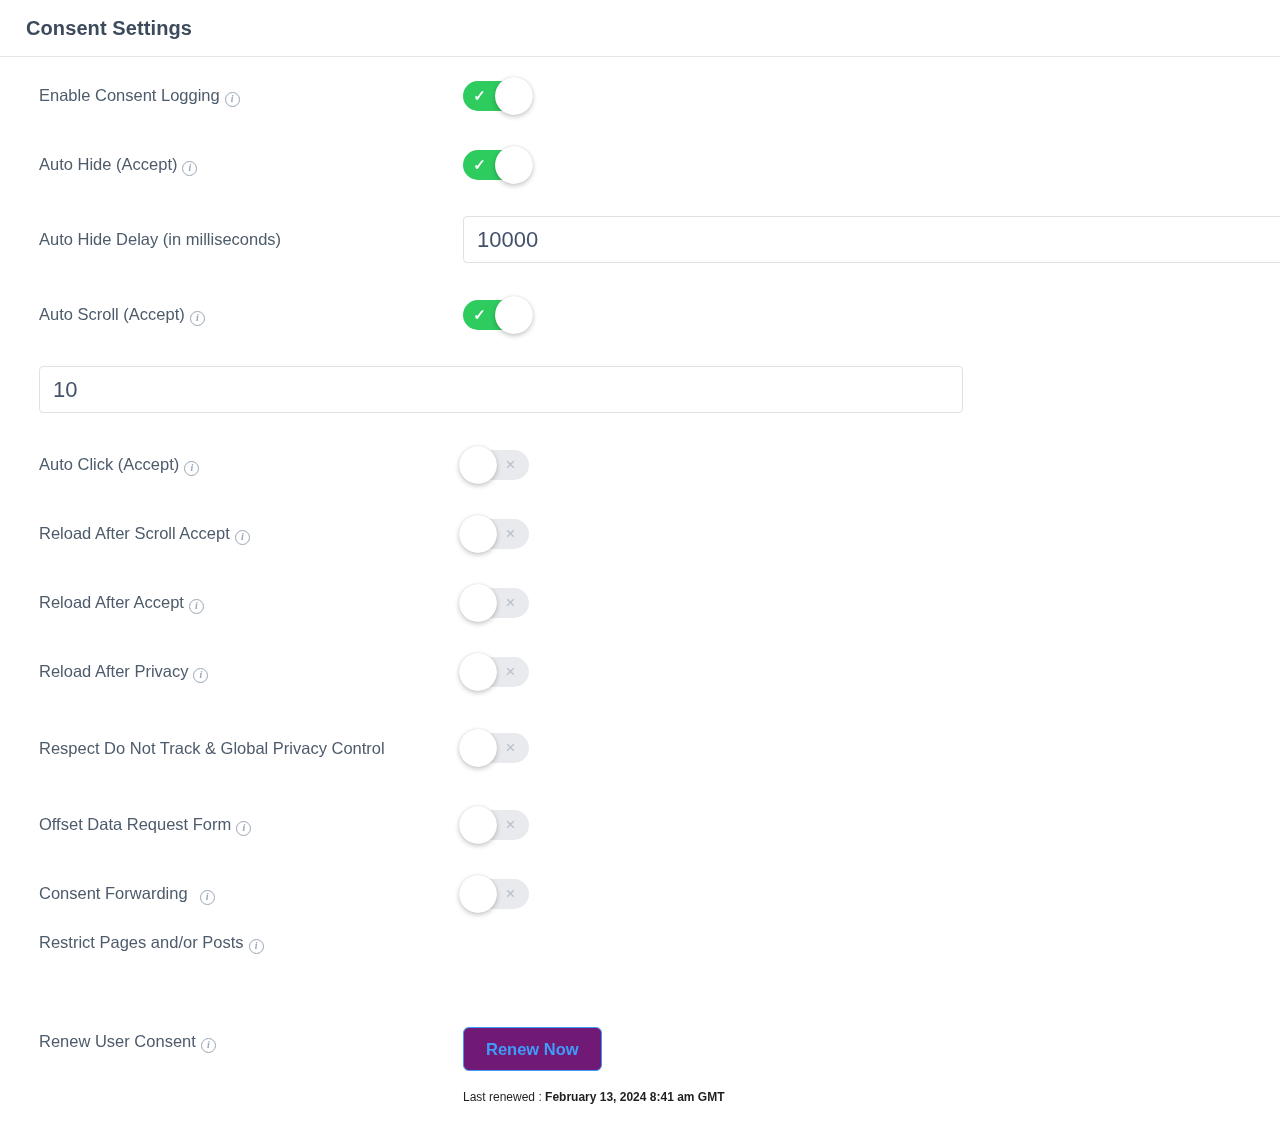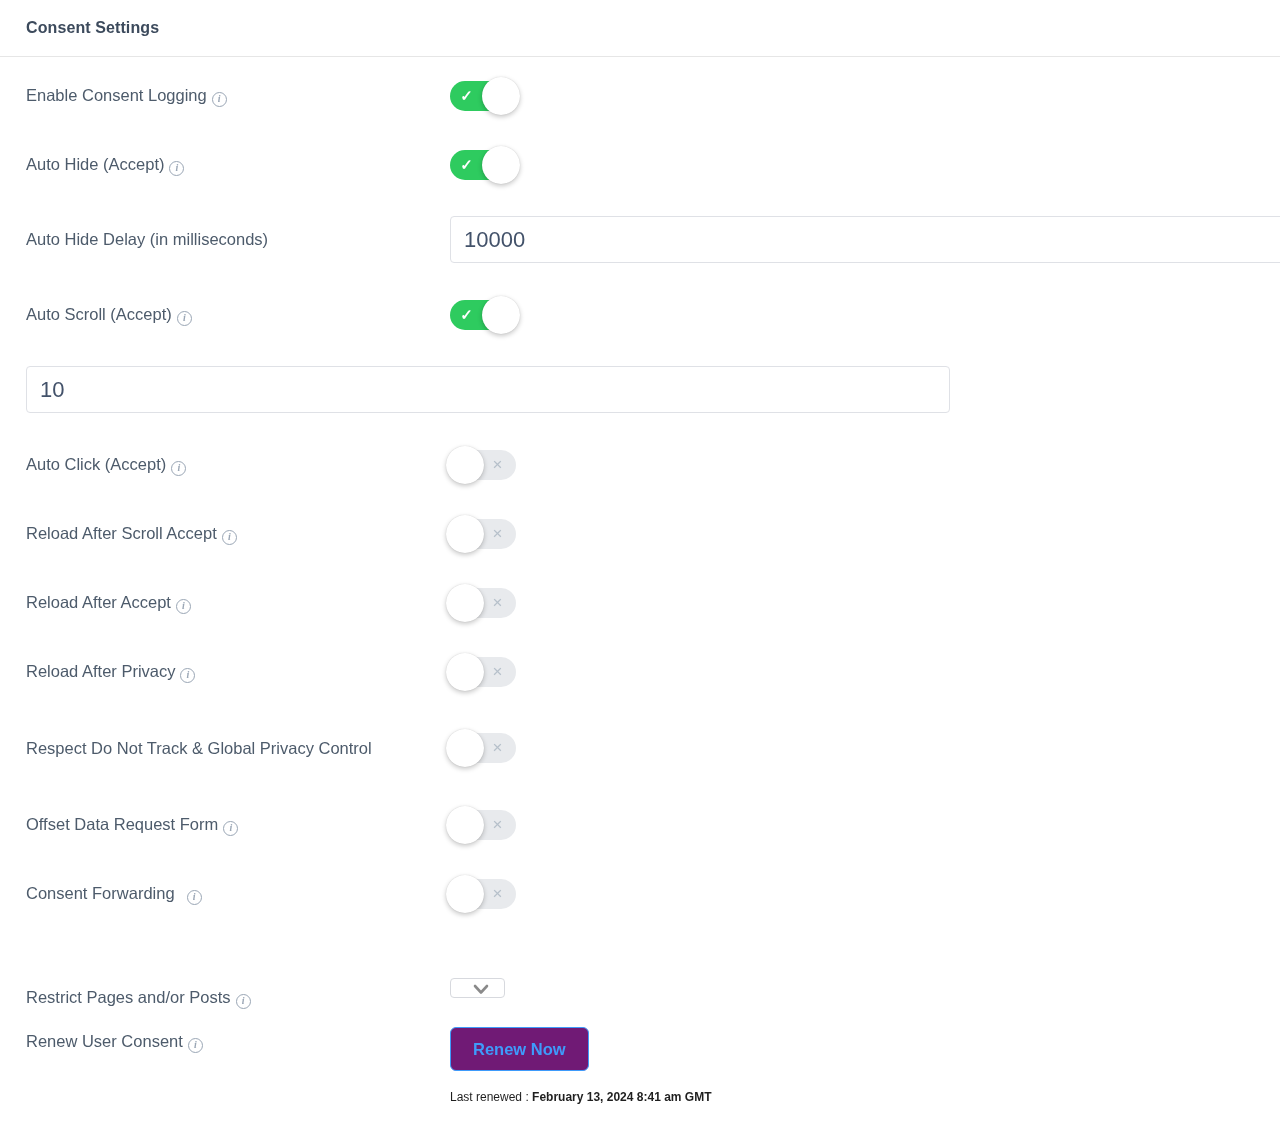--- a/index.html
+++ b/index.html
@@ -25,55 +25,56 @@
   
   .panel-header {
     height: 57px;
     box-sizing: border-box;
     border-bottom: 1px solid #e6e6e6;
     display: flex;
     align-items: center;
     padding-left: 26px;
   }
   .panel-header .title {
-    font-size: 16px;
+    font-size: 20px;
     font-weight: bold;
     color: #3c4a5c;
     letter-spacing: .1px;
   }
 
   
   .rows {
     padding-top: 4px;
   }
   .row {
     display: flex;
     align-items: flex-start;
     padding-left: 26px;
     box-sizing: border-box;
+    margin-left: 13px;
   }
   .row .label-cell {
     width: 424px;
     flex: 0 0 424px;
     box-sizing: border-box;
     padding-right: 16px;
     font-size: 16.5px;
     color: #4d5b6b;
     line-height: 27px;
   }
   .row .control-cell {
     flex: 1 1 auto;
     min-width: 0;
   }
 
   
   .row-toggle           { height: 69px; align-items: center; }
   .row-input            { height: 81px; align-items: center; }
   .row-two-line         { height: 84px; align-items: center; }
-  .row-select           { height: 83px; align-items: flex-end; }
+  .row-select           { height: 83px; align-items: flex-start; flex-direction: column; }
   .row-renew            { height: 104px; align-items: flex-start; padding-top: 16px;}
 
   .label-text { display: inline; vertical-align: middle; }
 
   
   .info-icon {
     display: inline-block;
     vertical-align: -2px;
     width: 15px;
     height: 15px;

